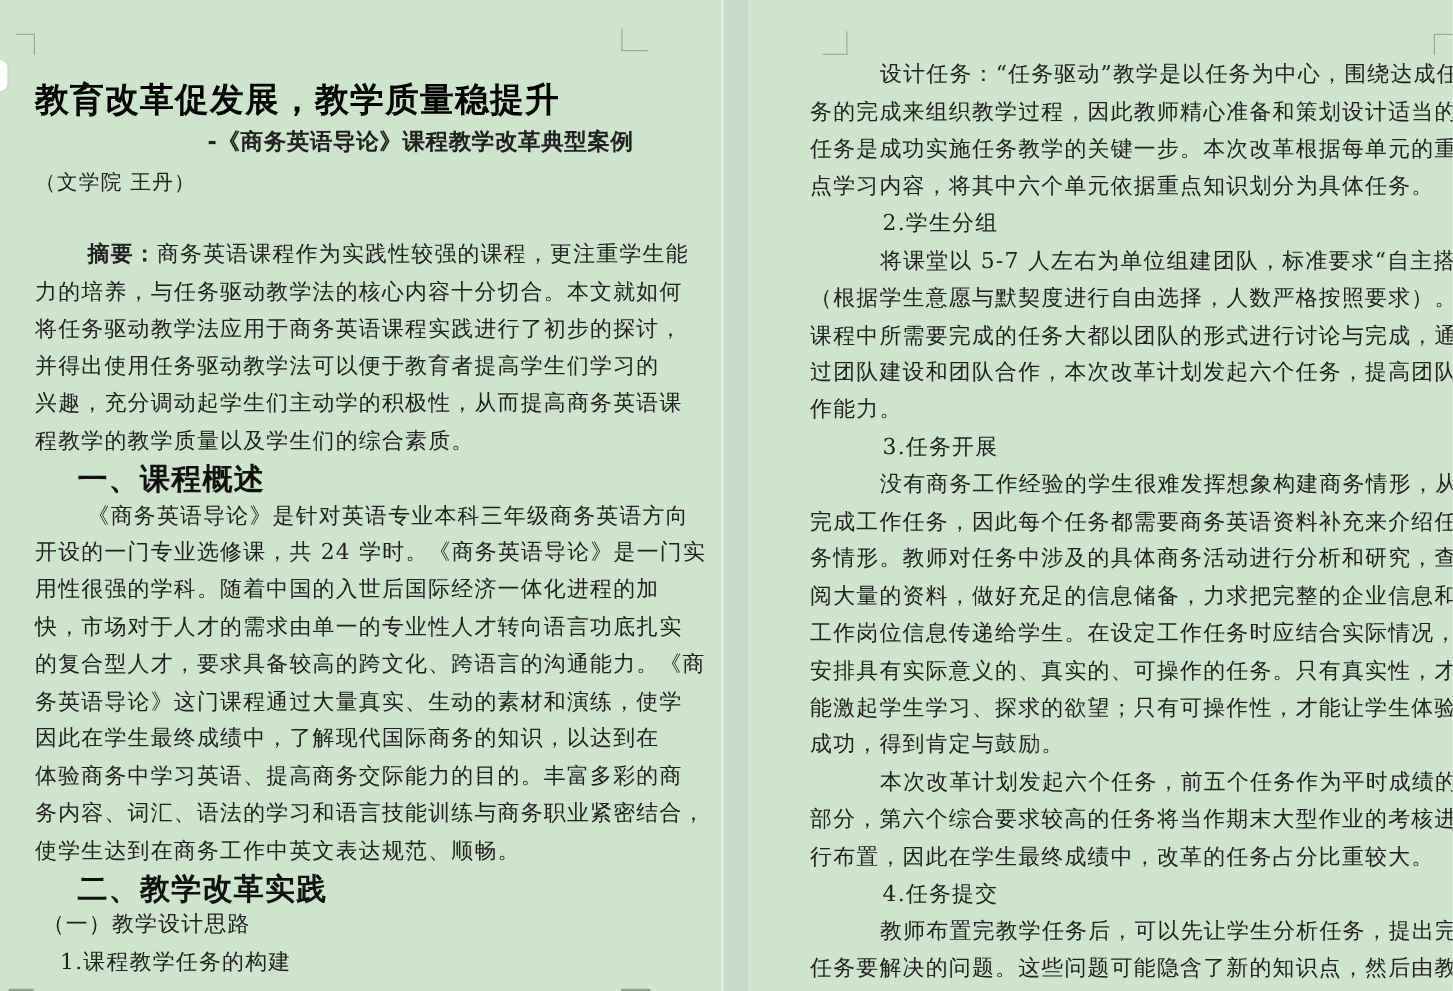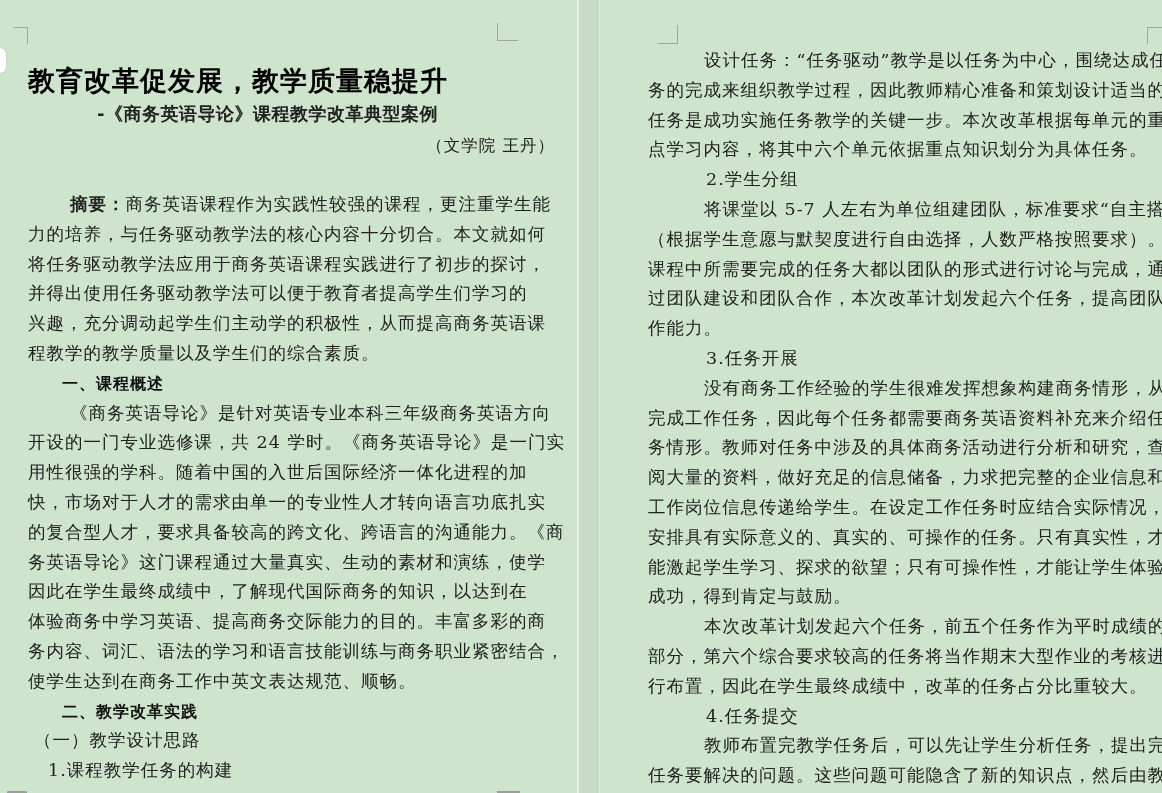--- a/index.html
+++ b/index.html
@@ -46,31 +46,31 @@
   .p1 .indent{padding-left:42px;}
   .p2 .indent{padding-left:56px;text-align:right;}
   .hei{font-family:"DejaVu Sans",sans-serif;font-weight:bold;}
   .title{
     font-family:"DejaVu Sans",sans-serif;font-weight:bold;
     font-size:27px;color:#000;text-align:left;
     height:42px;line-height:42px;letter-spacing:1px;margin-top:20px;
   }
   .subtitle{
     font-family:"DejaVu Sans",sans-serif;font-weight:bold;
-    font-size:18px;text-align:center;padding-right:48px;
+    font-size:18px;text-align:right;padding-right:48px;
     height:27px;line-height:24px;letter-spacing:0.5px;
   }
   .author{
-    text-align:right;font-size:16.5px;
+    text-align:left;font-size:16.5px;
     height:30px;line-height:34px;letter-spacing:1px;
   }
   .blank{height:31px;}
   .heading{
     font-family:"DejaVu Sans",sans-serif;font-weight:bold;
-    font-size:16px;padding-left:34px;color:#111;
+    font-size:24px;padding-left:34px;color:#111;
   }
   .subheading{padding-left:6px;}
   .p1 .numheading{padding-left:20px;}
   .p2 .numheading{padding-left:58px;}
 </style>
 </head>
 <body>
 
 <div id="canvas">
 

